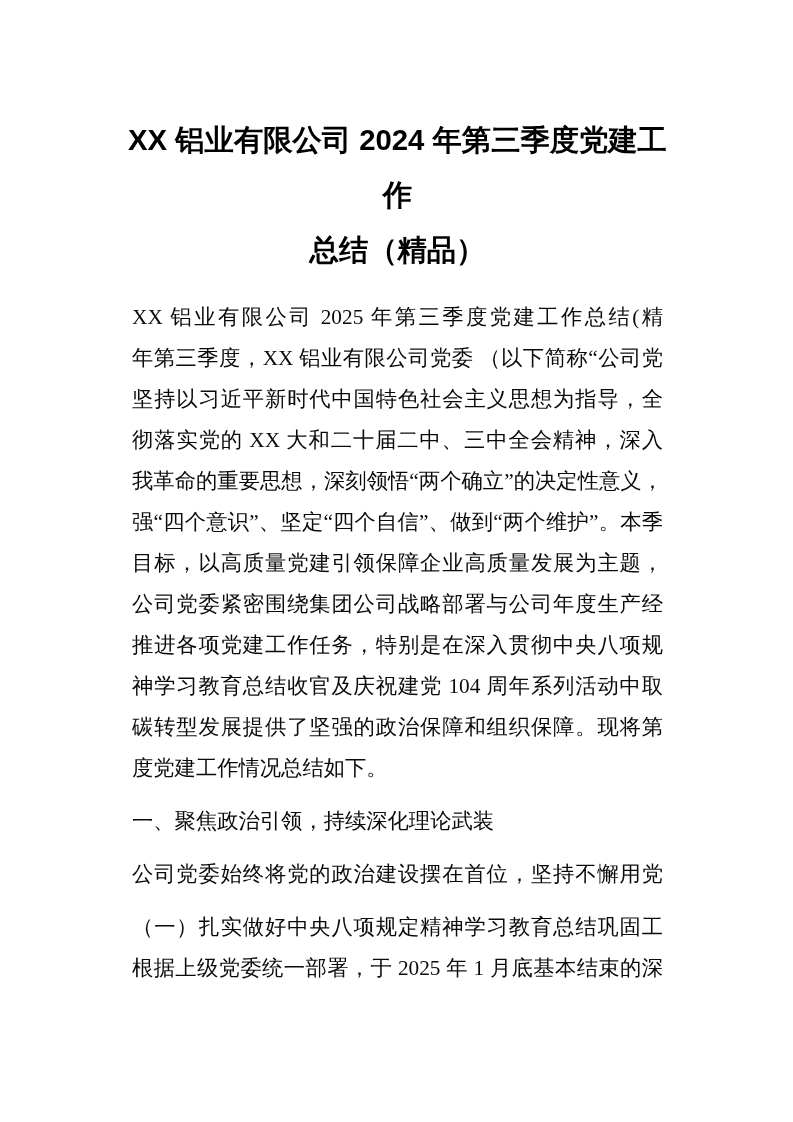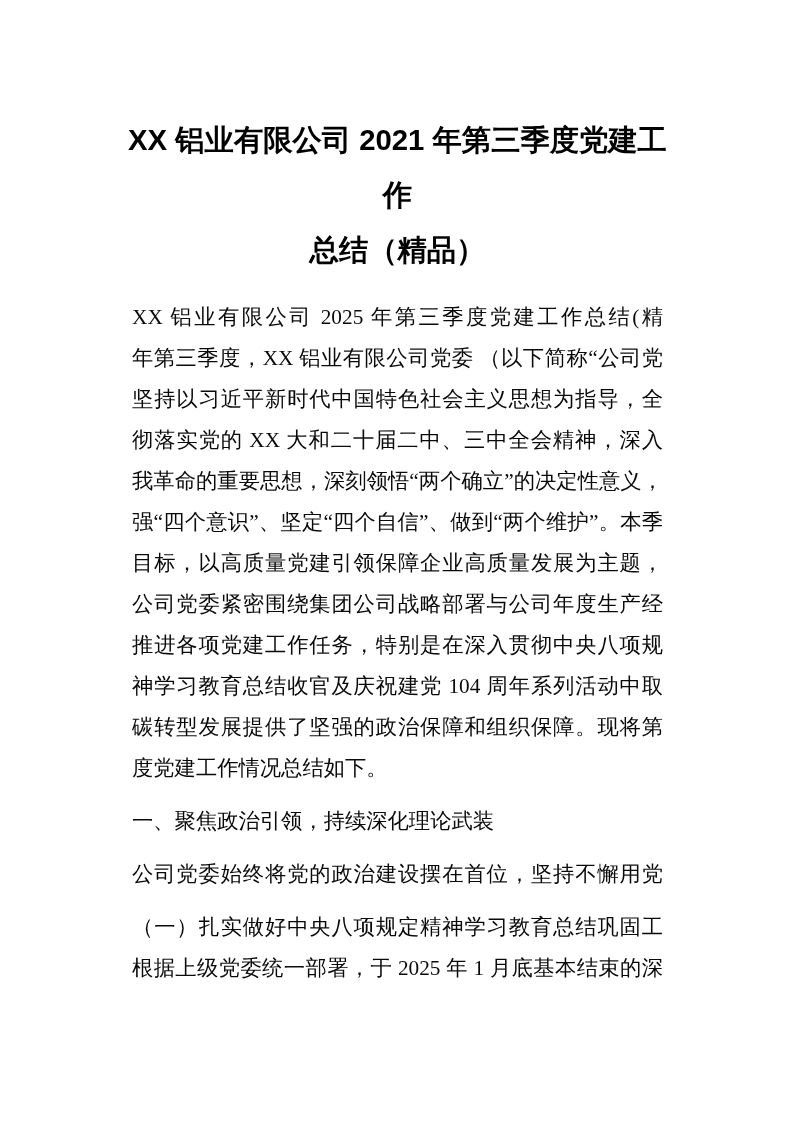--- a/index.html
+++ b/index.html
@@ -43,21 +43,21 @@
   }
   .line.stretch {
     text-align-last: justify;
   }
 </style>
 </head>
 <body>
 
 <div class="page">
   <div class="doc-title">
-    <div class="title-line">XX 铝业有限公司 2021 年第三季度党建工作</div>
+    <div class="title-line">XX 铝业有限公司 2024 年第三季度党建工作</div>
     <div class="title-line">总结（精品）</div>
   </div>
   <div class="doc-body" id="doc-body">
       <div class="block block-paragraph">
         <div class="line stretch">XX 铝业有限公司 2025 年第三季度党建工作总结(精品)2025</div>
         <div class="line stretch">年第三季度，XX 铝业有限公司党委 （以下简称“公司党委”）</div>
         <div class="line stretch">坚持以习近平新时代中国特色社会主义思想为指导，全面贯</div>
         <div class="line stretch">彻落实党的 XX 大和二十届二中、三中全会精神，深入学习</div>
         <div class="line stretch">我革命的重要思想，深刻领悟“两个确立”的决定性意义，增</div>
         <div class="line stretch">强“四个意识”、坚定“四个自信”、做到“两个维护”。本季度，</div>

